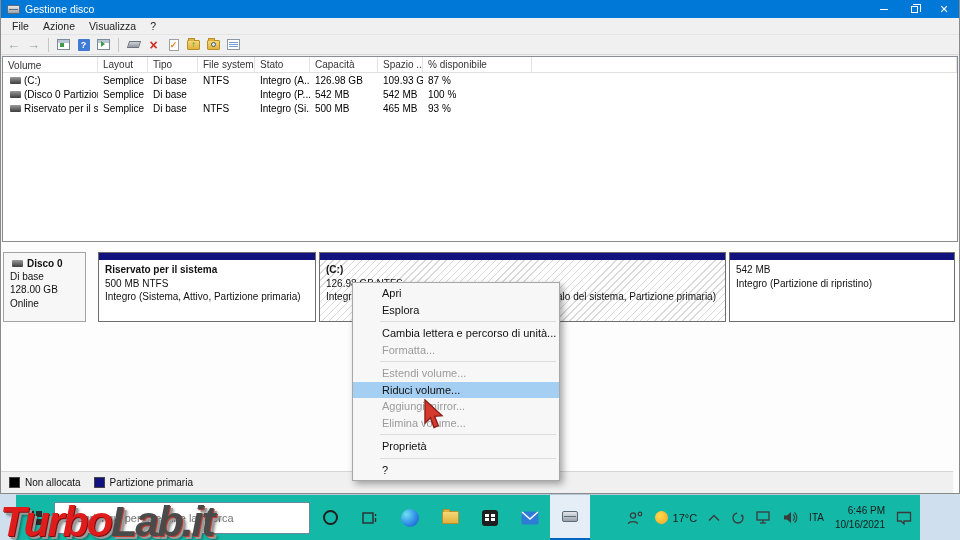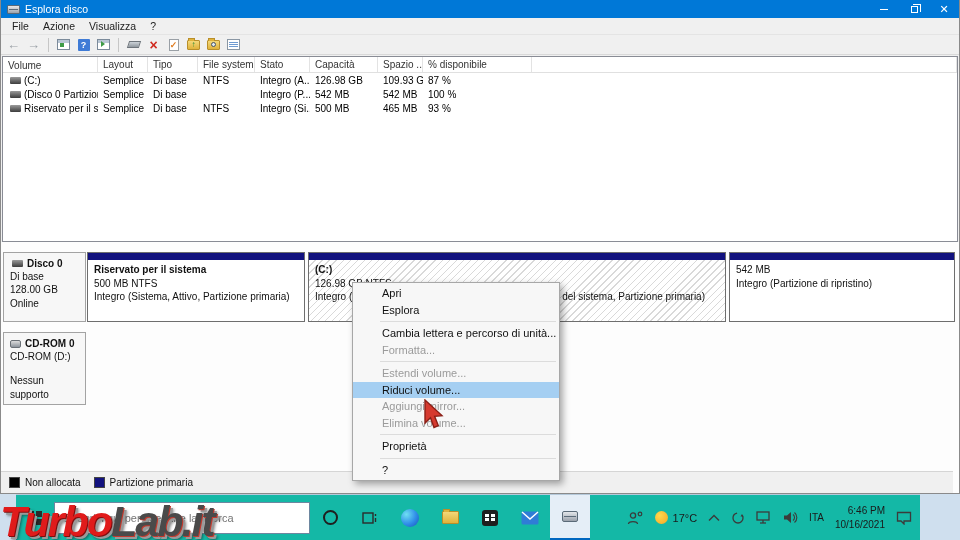--- a/index.html
+++ b/index.html
@@ -53,21 +53,21 @@
   .w4{width:55px;flex:0 0 auto;} .w5{width:68px;flex:0 0 auto;} .w6{width:45px;flex:0 0 auto;}
   .w7{width:109px;flex:0 0 auto;} .wf{flex:1;}
   .vol-ic { width:11px; height:7px; background:linear-gradient(#9b9b9b,#3c3c3c); border-radius:1px; flex:0 0 auto; margin-left:2px; }
 
   
   .graph-pane { flex:1; position:relative; background:#fdfdfd; }
   .disk-row { display:flex; margin:10px 4px 0 2px; }
   .disk-label { width:83px; flex:0 0 auto; border:1px solid #a3a3a3; background:#f7f7f7; padding:4px 4px 3px 6px; font-size:10px; line-height:1.32; color:#111; }
   .disk-name { font-weight:bold; display:flex; align-items:center; gap:4px; }
   .cd-ic { width:11px; height:8px; background:linear-gradient(#dcdcdc,#8d949c); border:1px solid #6a7076; border-radius:2px; flex:0 0 auto; }
-  .partitions { flex:1; display:flex; margin-left:1px; gap:3px; height:70px; }
+  .partitions { flex:1; display:flex; margin-left:12px; gap:3px; height:70px; }
   .partition { border:1px solid #6e6e6e; background:#fff; overflow:hidden; display:flex; flex-direction:column; }
   .partition.hatched { background:repeating-linear-gradient(135deg,#ffffff 0px,#ffffff 4px,#d9d9d9 4px,#d9d9d9 5px); }
   .p-strip { height:7px; flex:0 0 auto; }
   .p-body { padding:3px 6px; font-size:10px; line-height:1.35; white-space:nowrap; overflow:hidden; color:#111; }
   .p-title { font-weight:bold; }
   .cd-row-rest { flex:1; margin-left:3px; }
 
   .legend { position:absolute; left:0; right:6px; bottom:0; height:22px; background:#f0f0f0; border-top:1px solid #d5d5d5; display:flex; align-items:center; gap:13px; padding-left:8px; font-size:10px; color:#111; }
   .leg-item { display:flex; align-items:center; gap:5px; }
   .swatch { width:11px; height:11px; border:1px solid #444; }
@@ -113,21 +113,21 @@
 </style>
 </head>
 <body>
 
 <div class="screen">
 
   <div class="window">
 
     <div class="titlebar">
       <span class="title-icon"></span>
-      <span class="title-text">Esplora disco</span>
+      <span class="title-text">Gestione disco</span>
       <div class="win-btns">
         <div class="win-btn">
             <span class="min-glyph"></span>
           </div>
         <div class="win-btn">
             <span class="restore-glyph"></span>
           </div>
         <div class="win-btn">
             <span class="close-glyph">✕</span>
           </div>
@@ -268,29 +268,20 @@
             <div class="p-strip" style="background: rgb(18, 18, 126);"></div>
             <div class="p-body">
               <div>542 MB</div>
               <div>Integro (Partizione di ripristino)</div>
             </div>
           </div>
         </div>
       </div>
 
       <div class="disk-row" style="height:73px;">
-        <div class="disk-label" style="height:73px;">
-          <div class="disk-name">
-              <span class="cd-ic"></span>
-              <span>CD-ROM 0</span>
-            </div>
-          <div>CD-ROM (D:)</div>
-          <div style="height:11px;"></div>
-          <div>Nessun supporto</div>
-        </div>
         <div class="cd-row-rest"></div>
       </div>
 
       <div class="legend">
         <span class="leg-item">
           <span class="swatch" style="background: rgb(0, 0, 0);"></span>
           <span>Non allocata</span>
         </span>
         <span class="leg-item">
           <span class="swatch" style="background: rgb(18, 18, 126);"></span>

